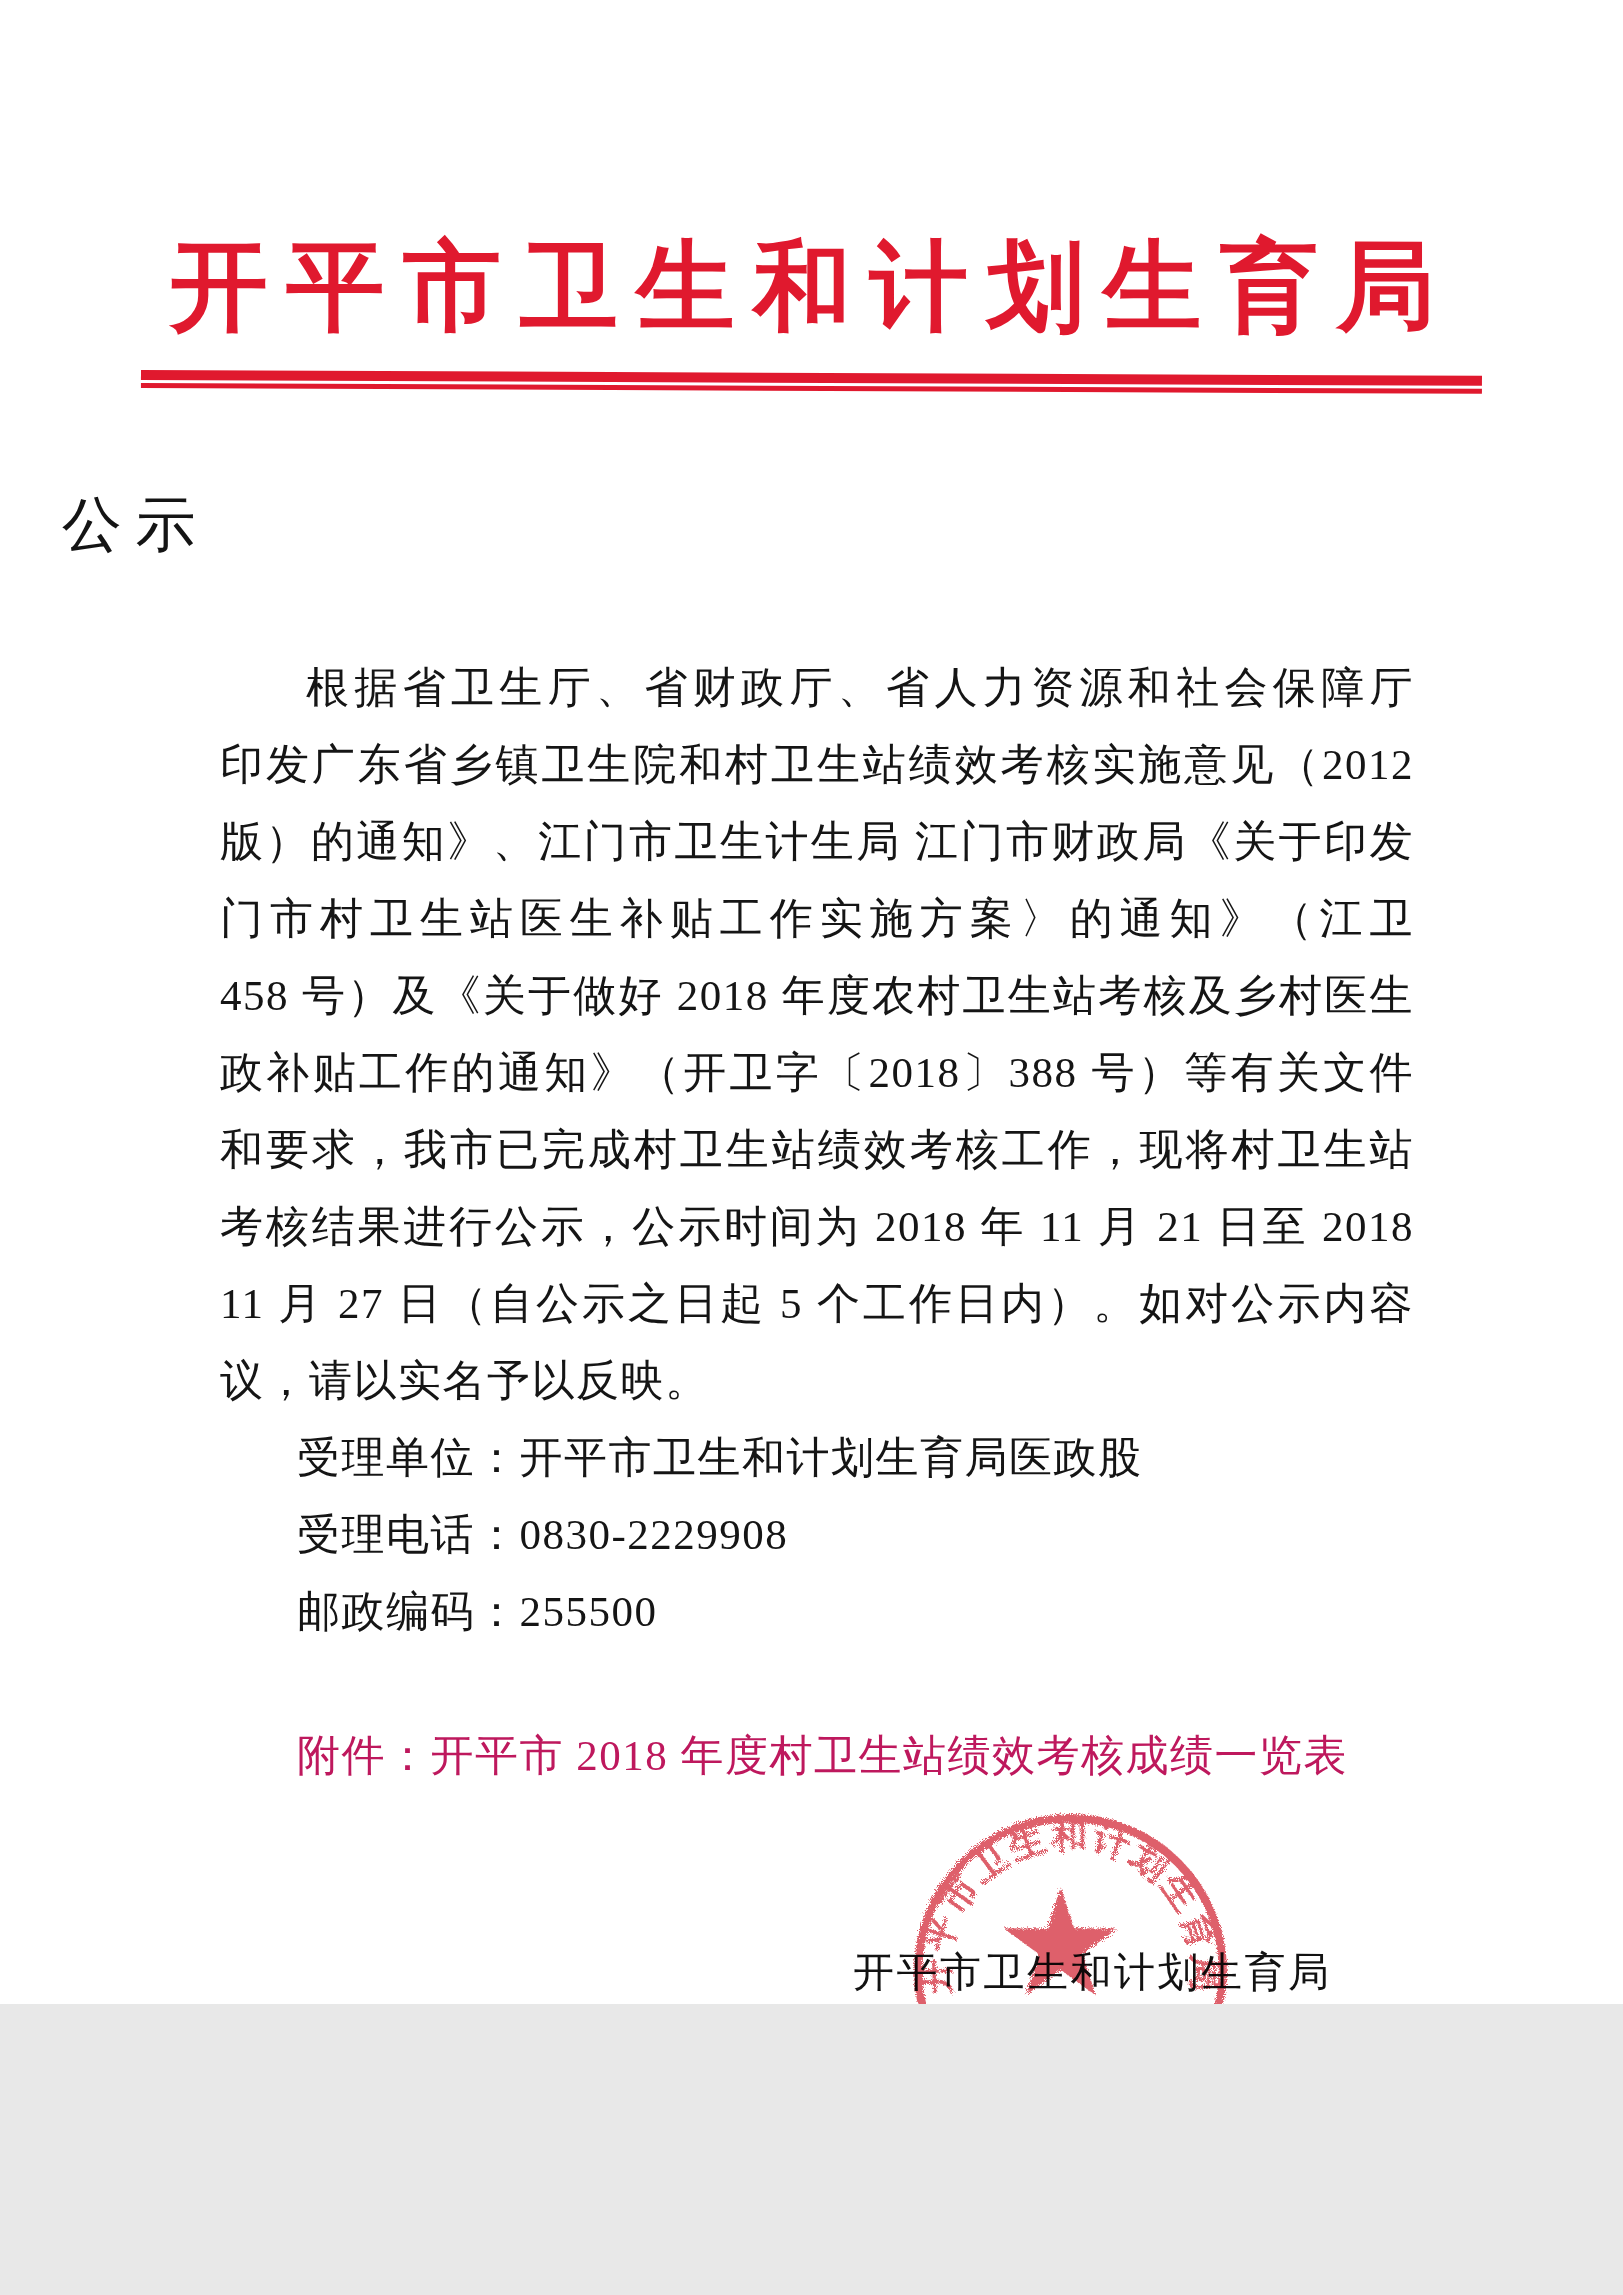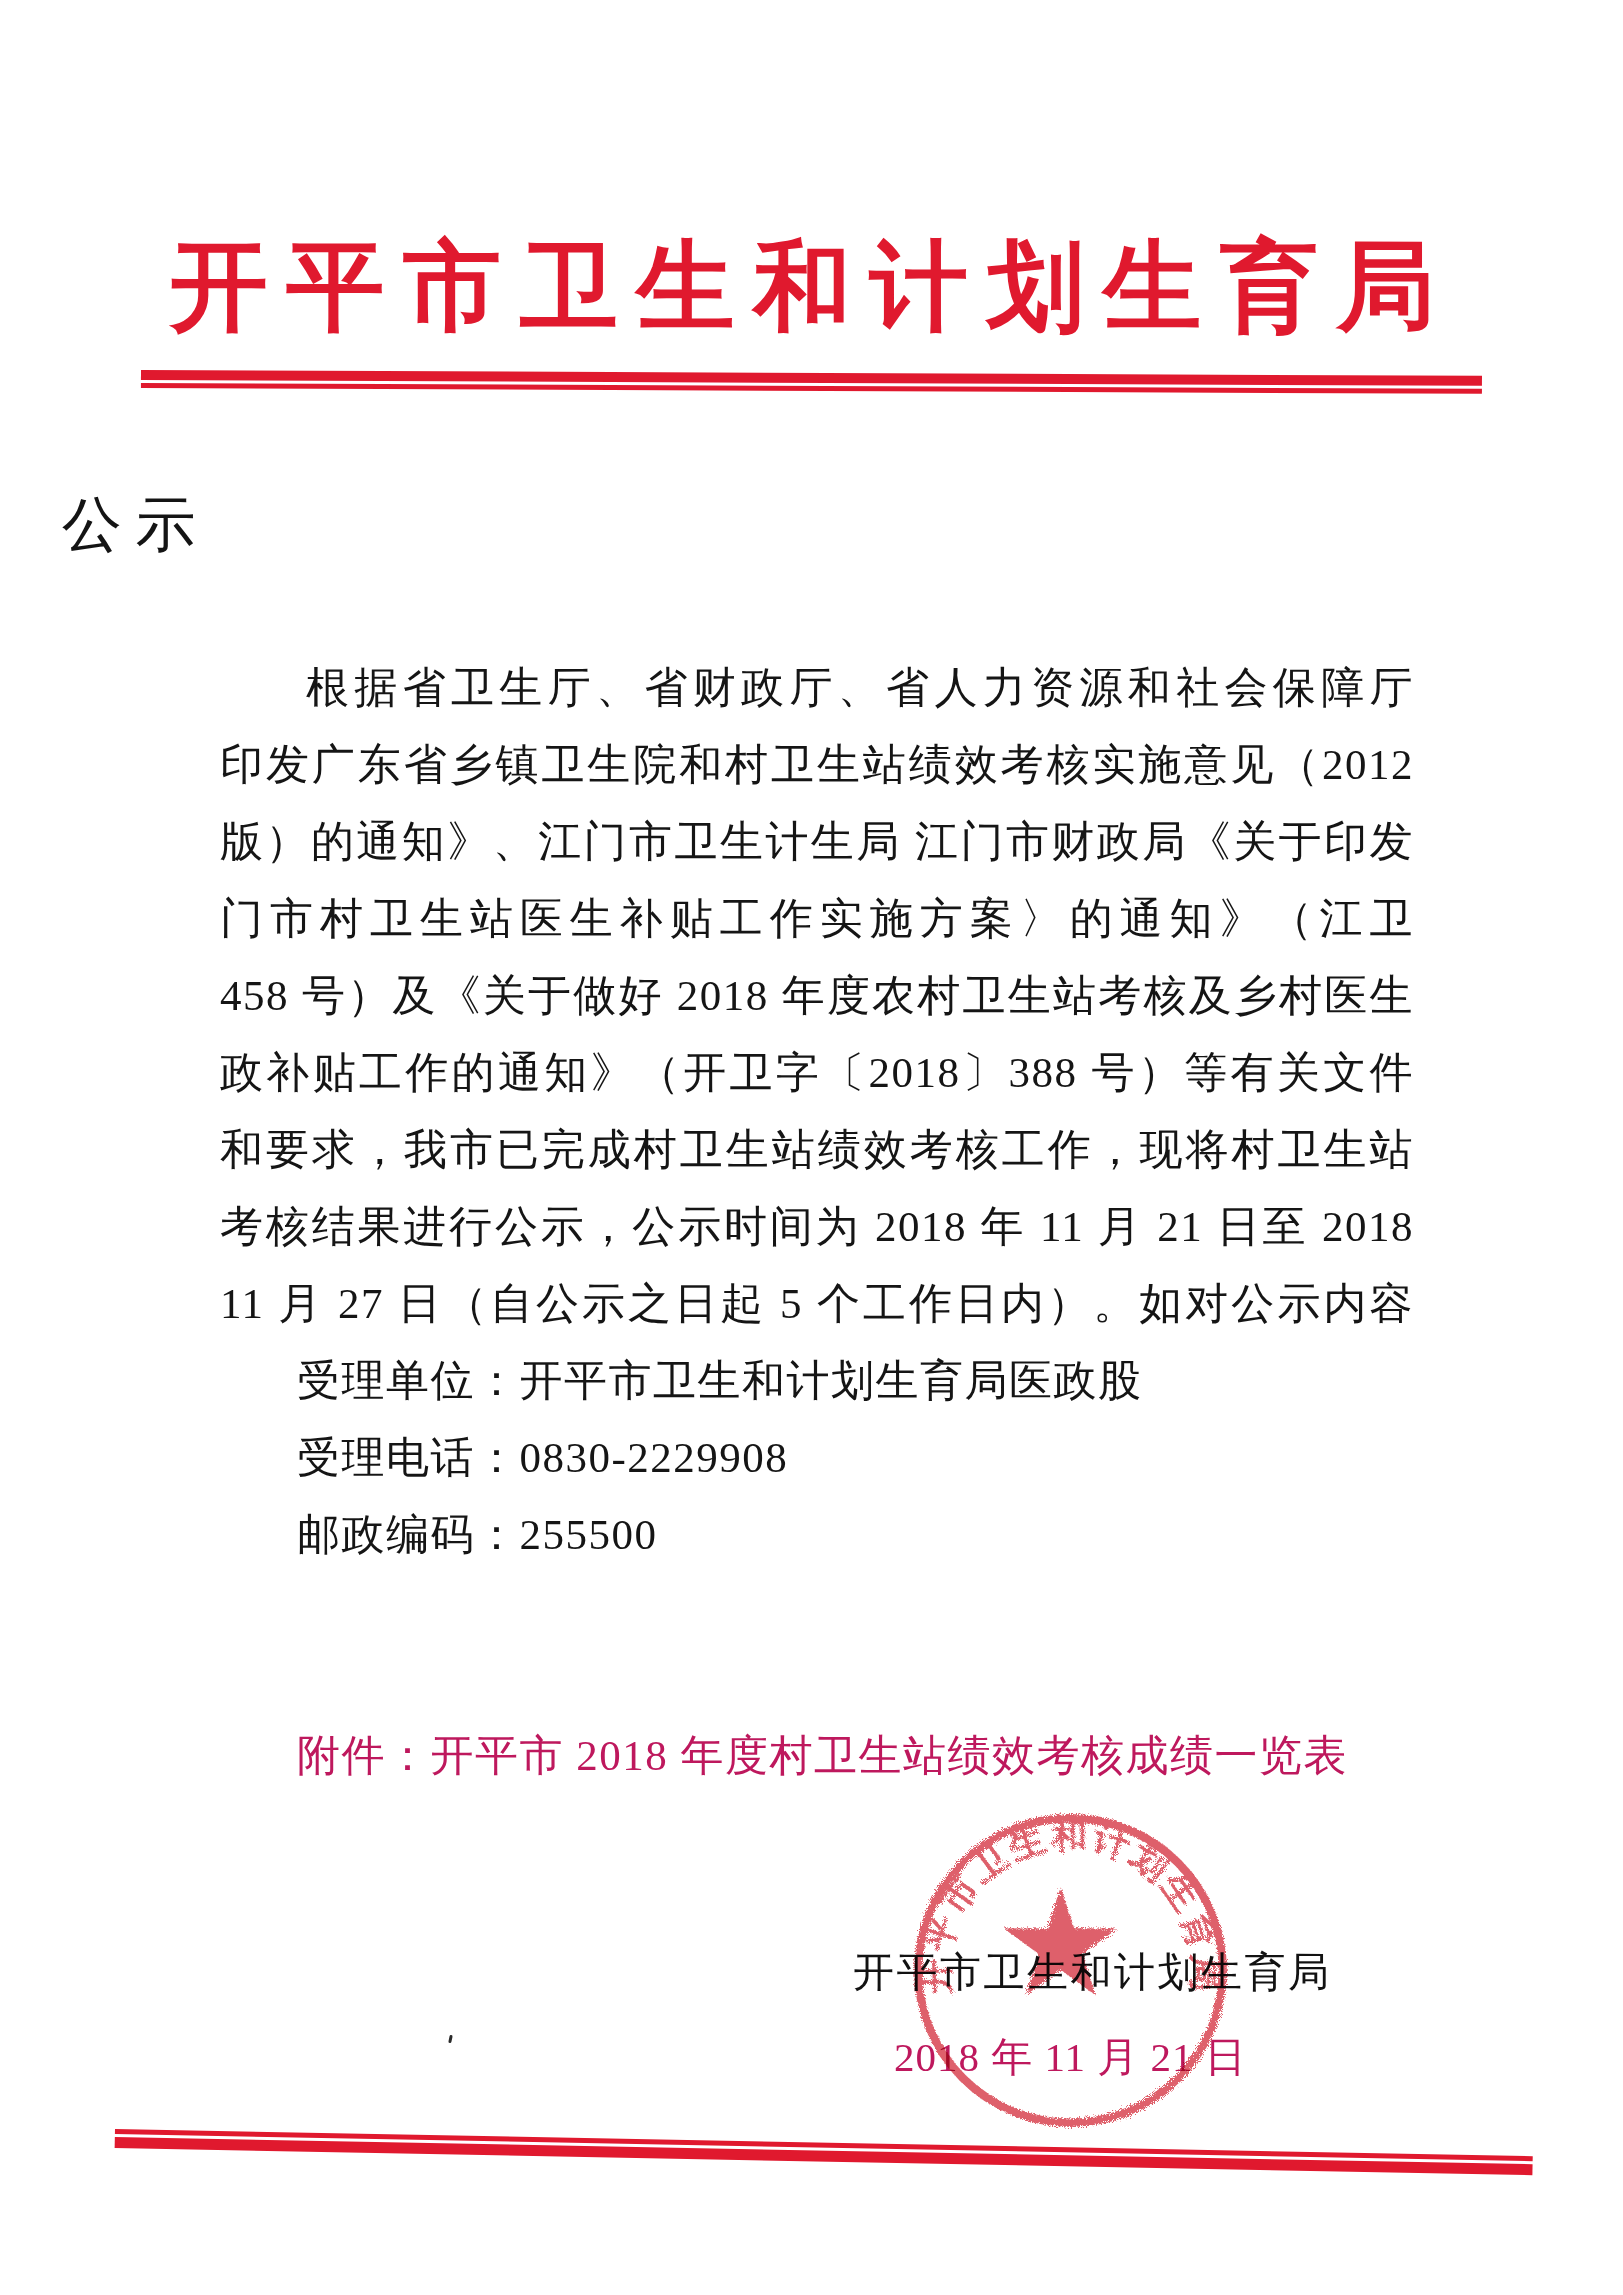--- a/index.html
+++ b/index.html
@@ -1,18 +1,18 @@
 <!DOCTYPE html>
 <html style="font-size:7.9px"><head>
 <meta charset="utf-8">
 <style>
   html,body{margin:0;padding:0;background:#e8e8e8;}
   .page{
     position:relative;
-    width:1623px;height:2295px;
+    width:1623px;height:2004px;
     background:#ffffff;
     overflow:hidden;
     font-family:"Liberation Serif","DejaVu Serif",serif;
   }
 
   
   .letterhead{
     position:absolute;left:0;top:222px;width:100%;
     text-align:center;
     color:#e0192e;
@@ -108,20 +108,21 @@
   <div class="body-block">
     <div class="bodyline just indent1">根据省卫生厅、省财政厅、省人力资源和社会保障厅《关于</div>
     <div class="bodyline just">印发广东省乡镇卫生院和村卫生站绩效考核实施意见（2012 年</div>
     <div class="bodyline just">版）的通知》、江门市卫生计生局 江门市财政局《关于印发〈江</div>
     <div class="bodyline just">门市村卫生站医生补贴工作实施方案〉的通知》（江卫〔2017〕</div>
     <div class="bodyline just">458 号）及《关于做好 2018 年度农村卫生站考核及乡村医生财</div>
     <div class="bodyline just">政补贴工作的通知》（开卫字〔2018〕388 号）等有关文件精神</div>
     <div class="bodyline just">和要求，我市已完成村卫生站绩效考核工作，现将村卫生站绩效</div>
     <div class="bodyline just">考核结果进行公示，公示时间为 2018 年 11 月 21 日至 2018 年</div>
     <div class="bodyline just">11 月 27 日（自公示之日起 5 个工作日内）。如对公示内容有异</div>
+    <div class="bodyline plain">议，请以实名予以反映。</div>
     <div class="bodyline plain indent2">受理单位：开平市卫生和计划生育局医政股</div>
     <div class="bodyline plain indent2">受理电话：0830-2229908</div>
     <div class="bodyline plain indent2">邮政编码：255500</div>
   </div>
 
   <div class="attachment">附件：开平市 2018 年度村卫生站绩效考核成绩一览表</div>
 
   <div class="sig-agency">开平市卫生和计划生育局</div>
   <div class="sig-date">2018 年 11 月 21 日</div>
 

